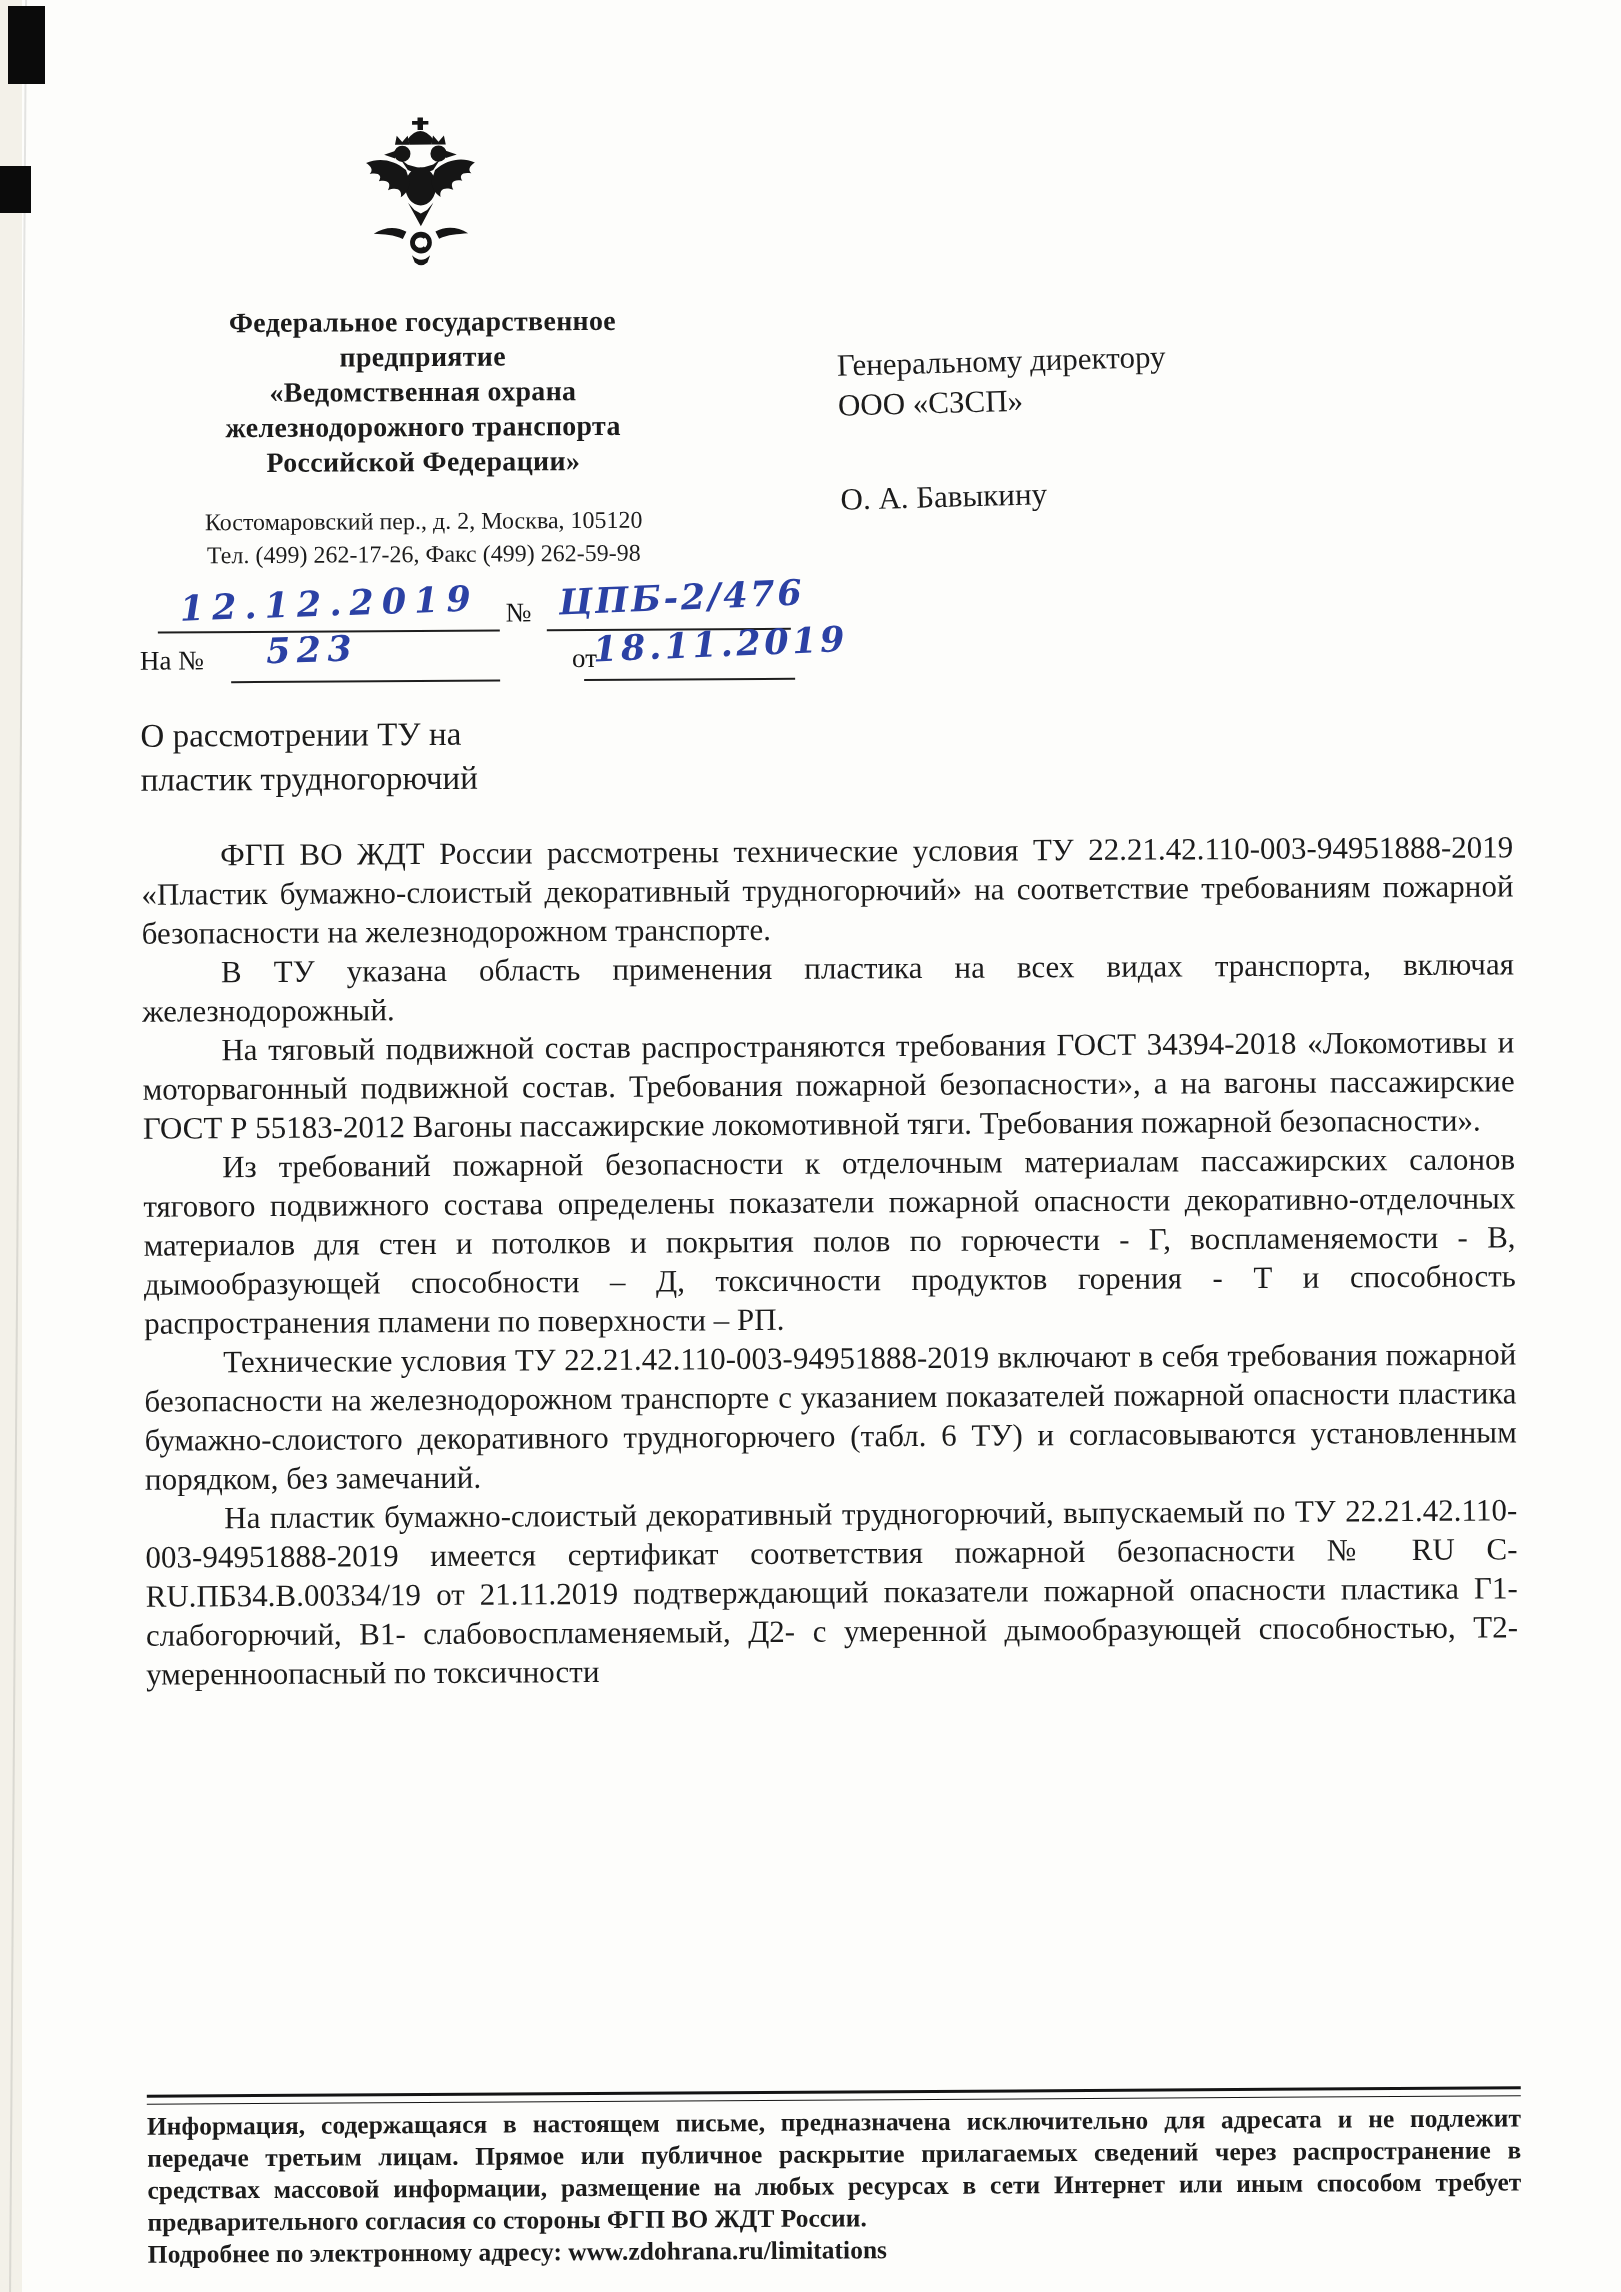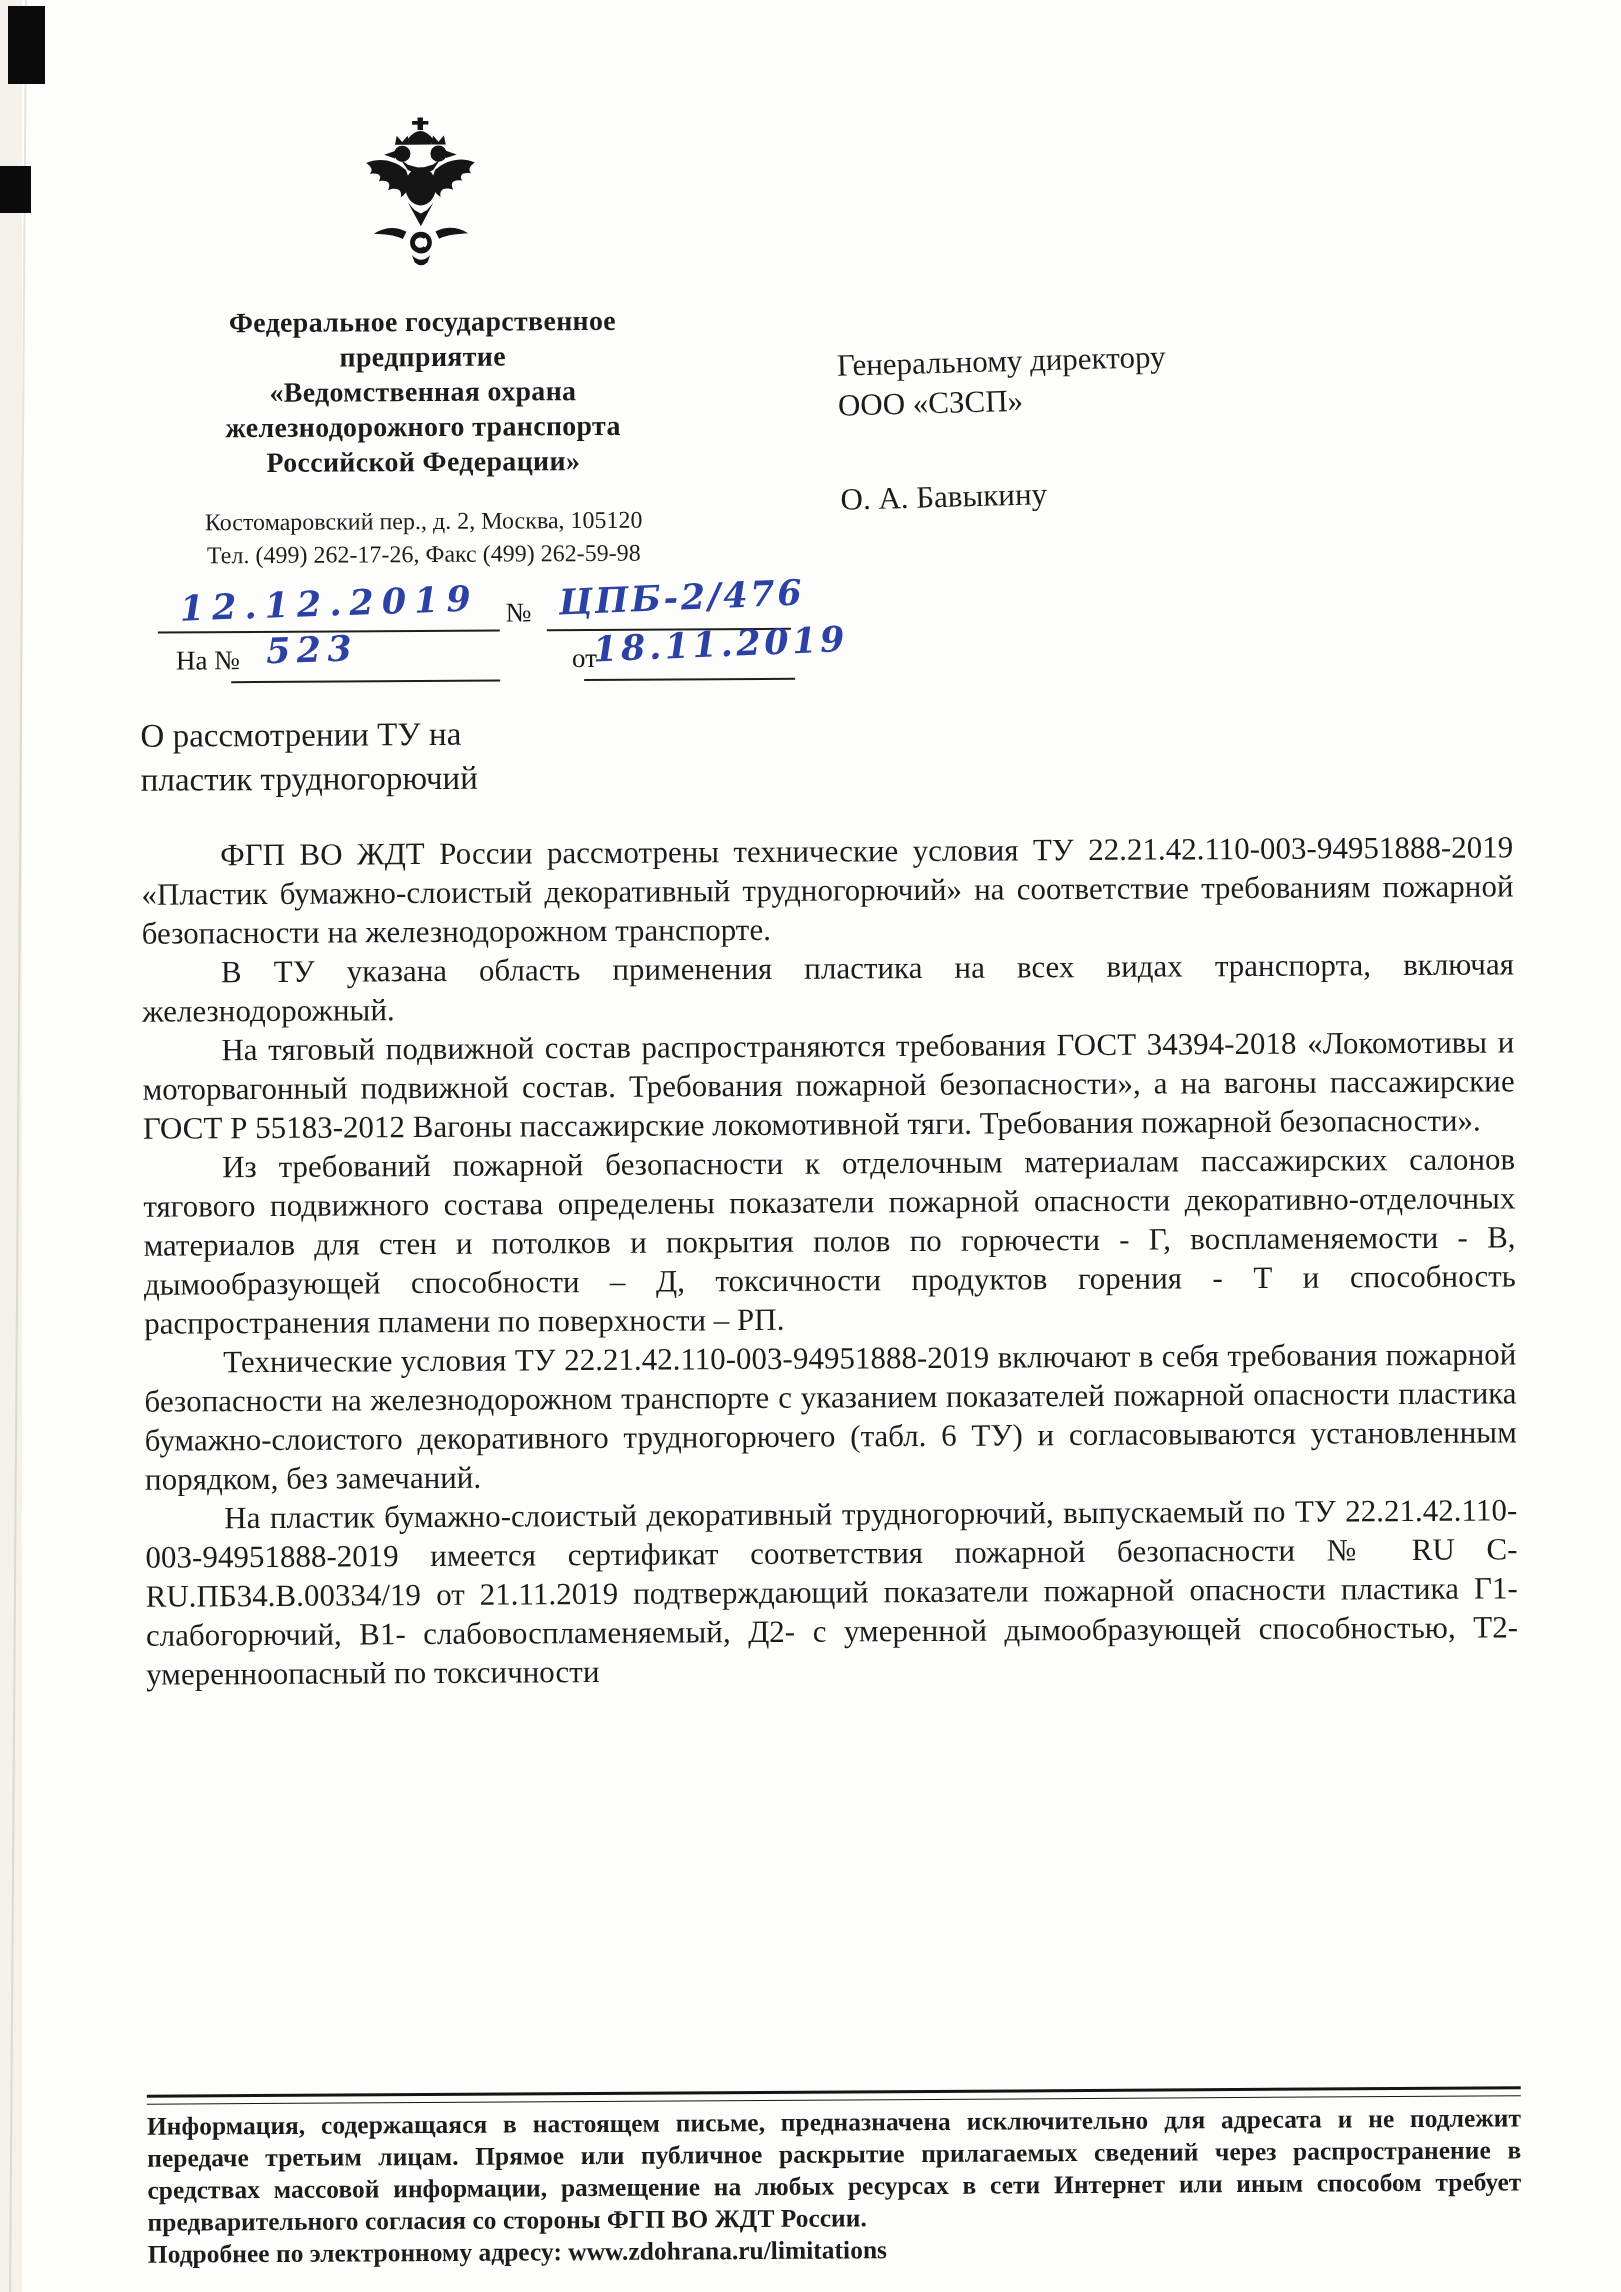--- a/index.html
+++ b/index.html
@@ -108,21 +108,21 @@
       <div>ООО «СЗСП»</div>
       <div class="name">О. А. Бавыкину</div>
     </div>
 
     <div class="hand" style="left:176px;top:579px;letter-spacing:8px;transform:rotate(-1.6deg);">12.12.2019</div>
     <div class="uline" style="left:154px;top:627px;width:342px;"></div>
     <span class="lbl" style="left:502px;top:595px;">№</span>
     <div class="hand" style="left:555px;top:575px;letter-spacing:2.7px;transform:rotate(-2deg);">ЦПБ-2/476</div>
     <div class="uline" style="left:543px;top:627px;width:244px;"></div>
 
-    <span class="lbl" style="left:136px;top:641px;margin-left:36px;">На №</span>
+    <span class="lbl" style="left:136px;top:641px;">На №</span>
     <div class="hand" style="left:262px;top:625px;letter-spacing:6.3px;transform:rotate(-1.5deg);">523</div>
     <div class="uline" style="left:227px;top:677px;width:269px;"></div>
     <span class="lbl" style="left:568px;top:641px;">от</span>
     <div class="hand" style="left:589px;top:622px;letter-spacing:3.6px;transform:rotate(-2deg);">18.11.2019</div>
     <div class="uline" style="left:580px;top:677px;width:211px;"></div>
 
     <div class="subject">
       <div>О рассмотрении  ТУ на</div>
       <div>пластик трудногорючий</div>
     </div>

